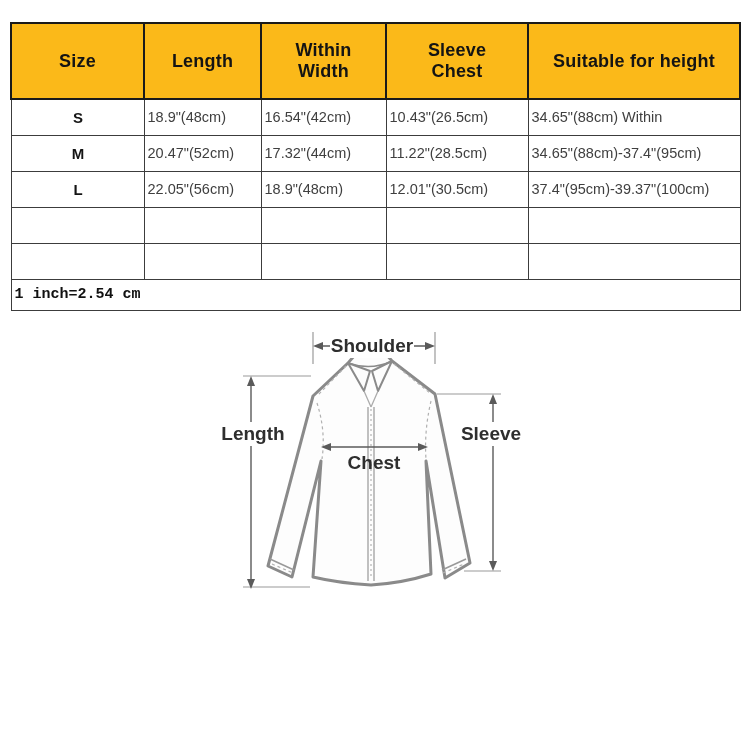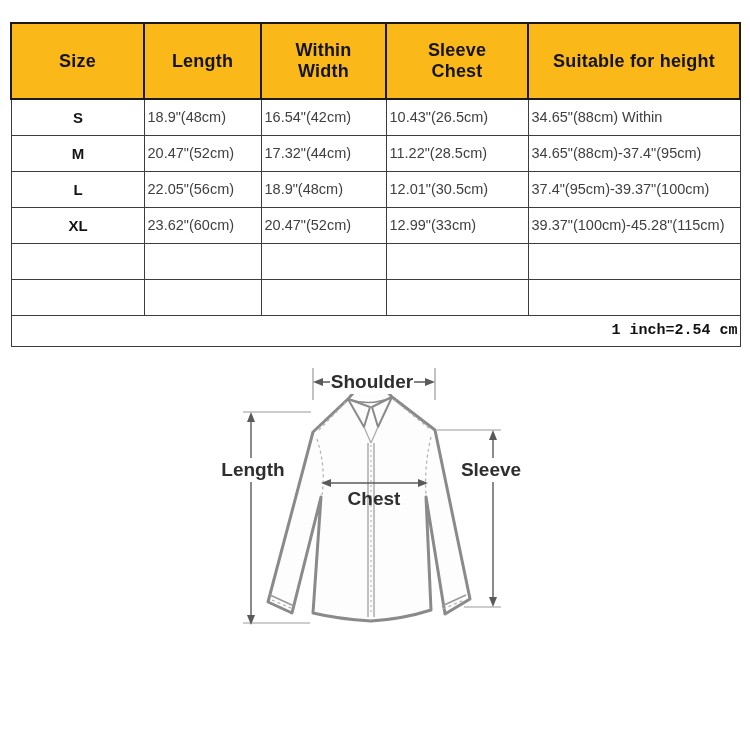--- a/index.html
+++ b/index.html
@@ -34,21 +34,21 @@
     border:1px solid var(--grid-border);
     height:36px;
     font-size:14.5px;color:var(--cell-text);
     text-align:left;padding:0 2px 0 3px;
     white-space:nowrap;overflow:hidden;
   }
   table.size-chart td.size-col{
     text-align:center;font-weight:bold;color:var(--strong-text);font-size:15px;
   }
   table.size-chart tr.note-row td{
-    text-align:right;
+    text-align:left;
     font-family:"Liberation Mono","DejaVu Sans Mono",monospace;
     font-weight:bold;color:#111111;font-size:15px;
     height:31px;white-space:nowrap;
   }
   .diagram-wrap{
     margin:8px 0 0 198px;
     width:360px;height:290px;
   }
   svg text.dim-label{
     font-family:"Liberation Sans",sans-serif;
@@ -91,27 +91,20 @@
         <td class="val-col">34.65"(88cm)-37.4"(95cm)</td>
       </tr>
       <tr>
         <td class="size-col">L</td>
         <td class="val-col">22.05"(56cm)</td>
         <td class="val-col">18.9"(48cm)</td>
         <td class="val-col">12.01"(30.5cm)</td>
         <td class="val-col">37.4"(95cm)-39.37"(100cm)</td>
       </tr>
       <tr>
-        <td class="size-col">XL</td>
-        <td class="val-col">23.62"(60cm)</td>
-        <td class="val-col">20.47"(52cm)</td>
-        <td class="val-col">12.99"(33cm)</td>
-        <td class="val-col">39.37"(100cm)-45.28"(115cm)</td>
-      </tr>
-      <tr>
         <td class="size-col"></td>
         <td class="val-col"></td>
         <td class="val-col"></td>
         <td class="val-col"></td>
         <td class="val-col"></td>
       </tr>
       <tr>
         <td class="size-col"></td>
         <td class="val-col"></td>
         <td class="val-col"></td>

